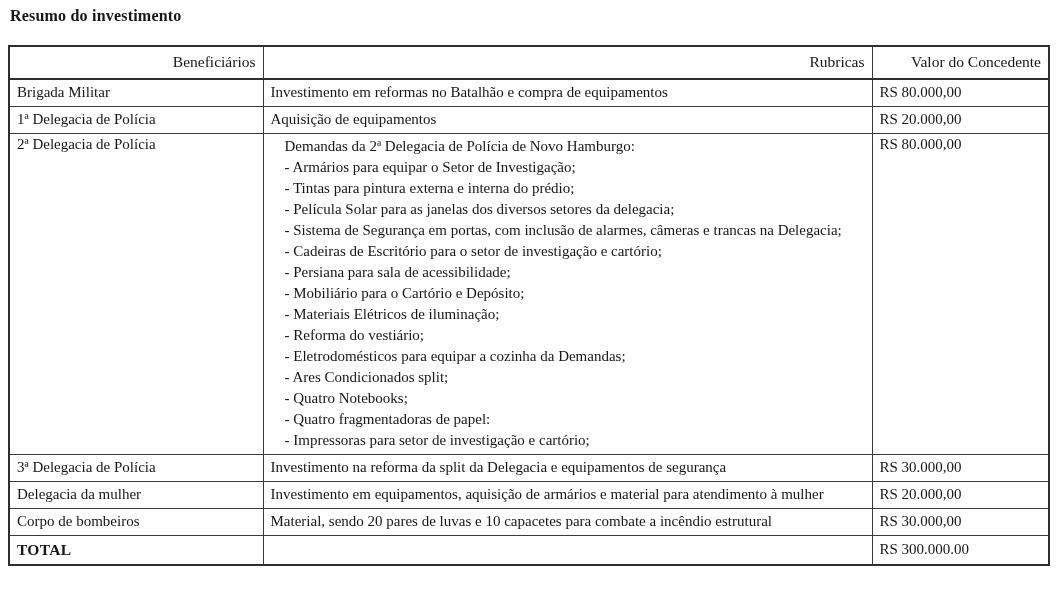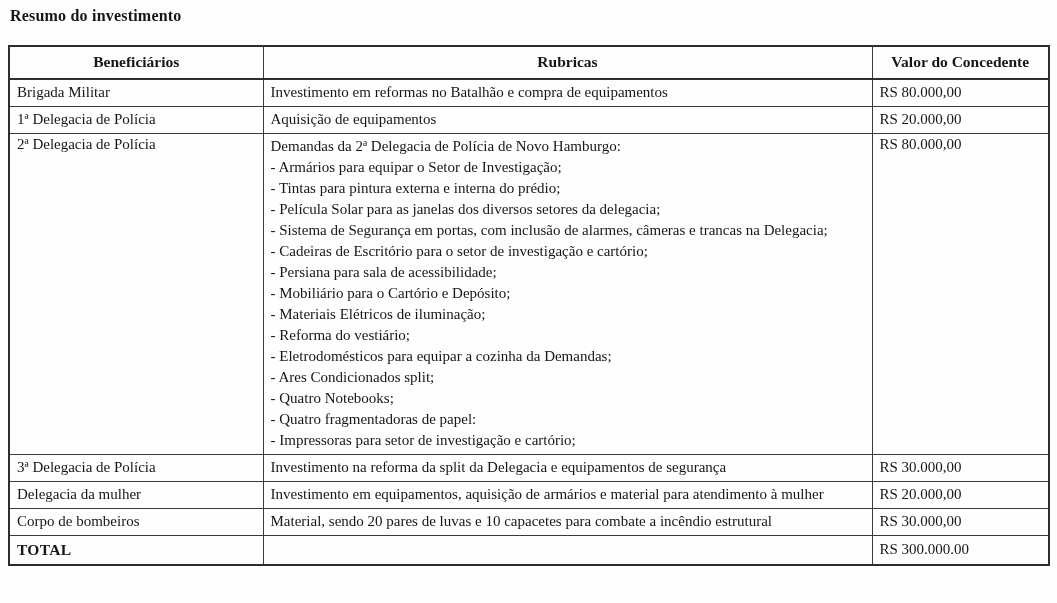--- a/index.html
+++ b/index.html
@@ -43,31 +43,31 @@
   table.invest-table td {
     border: 1px solid #3a3a3a;
     padding: 2px 7px 3px 7px;
     vertical-align: middle;
     overflow: hidden;
   }
   table.invest-table { border: 2px solid #2e2e2e; }
   table.invest-table th {
     height: 26px;
     font-size: 15.5px;
-    font-weight: bold;
-    text-align: center;
+    font-weight: normal;
+    text-align: right;
     border-bottom: 2px solid #2e2e2e;
   }
   table.invest-table td { height: 21px; }
   tr.big-row td { vertical-align: top; }
   .rubric-lines {
     text-align: justify;
     line-height: 21px;
   }
-  .rubric-line { min-height: 21px; }
+  .rubric-line { min-height: 21px; margin-left: 14px; }
   td.value-cell { vertical-align: top; }
   td.value-cell.mid { vertical-align: middle; }
   tr.total-row td {
     height: 23px;
     border-top: 1px solid #2e2e2e;
   }
   tr.total-row .beneficiary-cell {
     font-weight: bold;
     font-size: 15.5px;
     letter-spacing: 0.3px;

